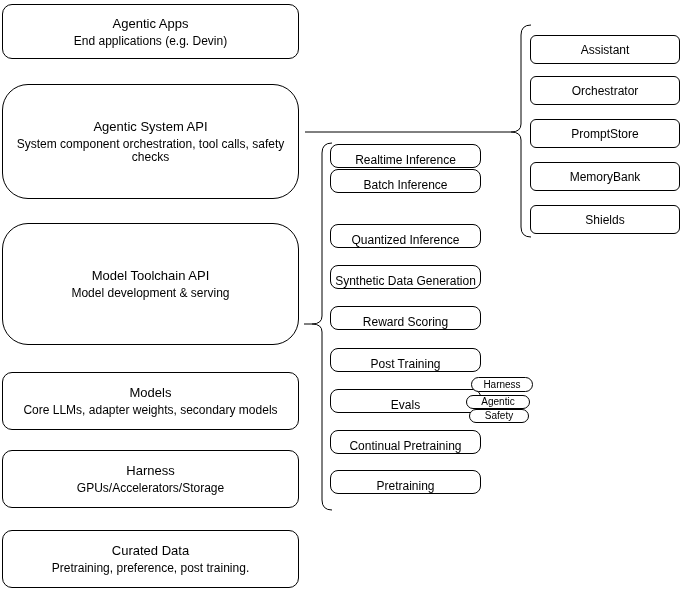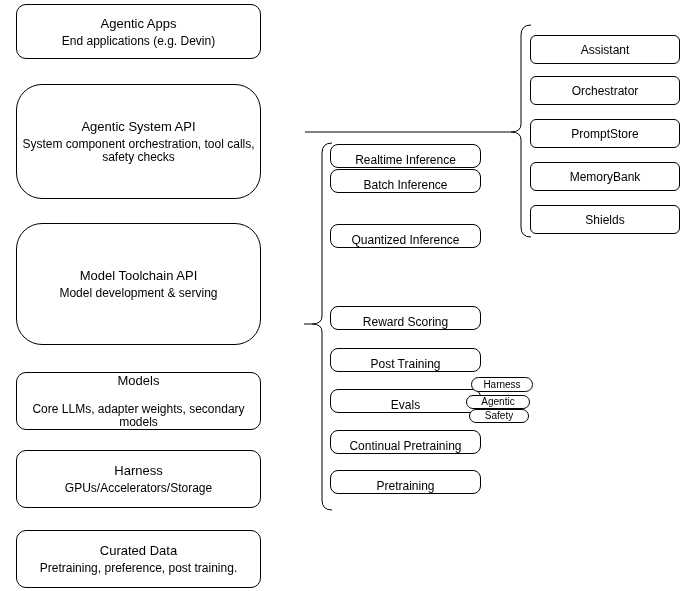--- a/index.html
+++ b/index.html
@@ -17,21 +17,21 @@
     border: 1px solid #000000;
     background: #ffffff;
     box-sizing: border-box;
     display: flex;
     flex-direction: column;
     align-items: center;
     justify-content: center;
     text-align: center;
     z-index: 2;
   }
-  .left-box { left: 16px; width: 245px; }
+  .left-box { left: 2px; width: 297px; }
   .left-box .title { font-size: 13px; line-height: 16px; }
   .left-box .subtitle { font-size: 12px; line-height: 13px; margin-top: 3px; }
   .round-sm { border-radius: 10px; }
   .round-lg { border-radius: 26px; }
   .mid-box {
     left: 330px; width: 151px; height: 24px;
     border-radius: 8px; font-size: 12px; justify-content: flex-end;
   }
   .right-box {
     left: 530px; width: 150px; height: 29px;
@@ -82,21 +82,21 @@
   <div class="box left-box round-lg" style="top:84px;height:115px;">
     <div class="title">Agentic System API</div>
     <div class="subtitle">System component orchestration, tool calls, safety checks</div>
   </div>
 
   <div class="box left-box round-lg" style="top:223px;height:122px;">
     <div class="title">Model Toolchain API</div>
     <div class="subtitle">Model development &amp; serving</div>
   </div>
 
-  <div class="box left-box round-sm" style="top:372px;height:58px;justify-content:space-between;">
+  <div class="box left-box round-sm" style="top:372px;height:58px;">
     <div class="title">Models</div>
     <div class="subtitle">Core LLMs, adapter weights, secondary models</div>
   </div>
 
   <div class="box left-box round-sm" style="top:450px;height:58px;">
     <div class="title">Harness</div>
     <div class="subtitle">GPUs/Accelerators/Storage</div>
   </div>
 
   <div class="box left-box round-sm" style="top:530px;height:58px;">
@@ -105,20 +105,23 @@
   </div>
 
   <div class="box mid-box" style="top:144px;">
     <span>Realtime Inference</span>
   </div>
   <div class="box mid-box" style="top:169px;">
     <span>Batch Inference</span>
   </div>
   <div class="box mid-box" style="top:224px;">
     <span>Quantized Inference</span>
+  </div>
+  <div class="box mid-box" style="top:265px;">
+    <span>Synthetic Data Generation</span>
   </div>
   <div class="box mid-box" style="top:306px;">
     <span>Reward Scoring</span>
   </div>
   <div class="box mid-box" style="top:348px;">
     <span>Post Training</span>
   </div>
   <div class="box mid-box" style="top:389px;">
     <span>Evals</span>
   </div>

